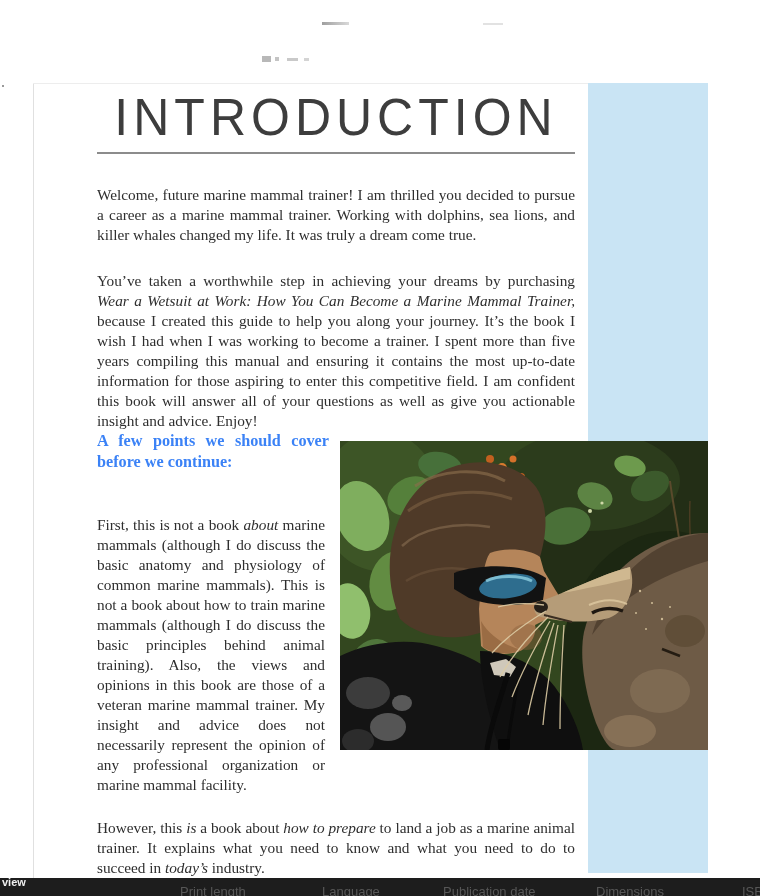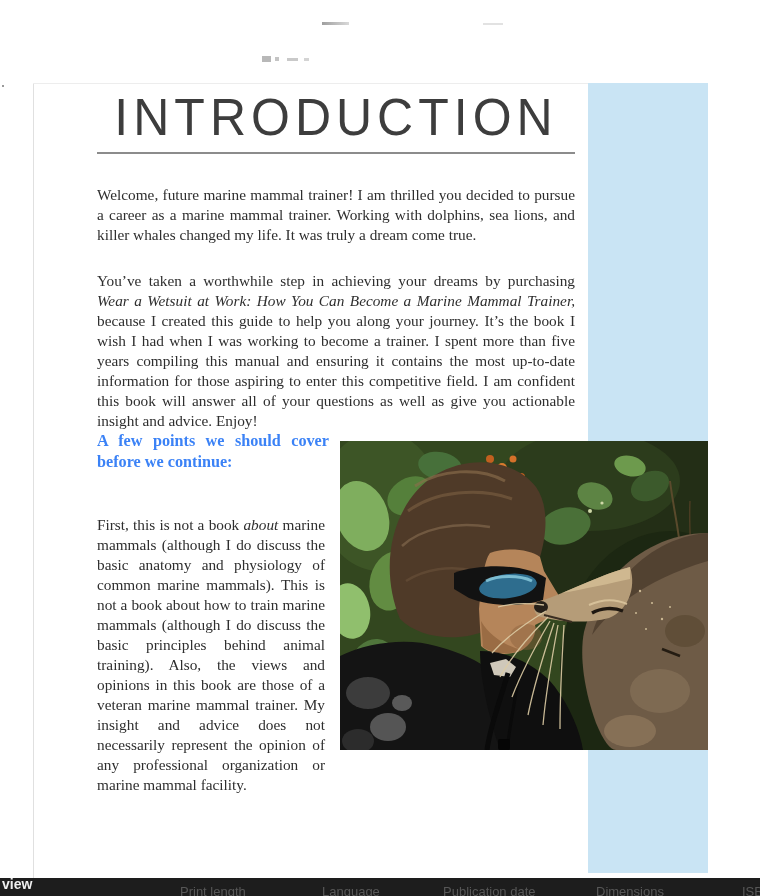--- a/index.html
+++ b/index.html
@@ -49,21 +49,21 @@
     font-style:italic;font-size:12px;line-height:14.5px;color:#2d2d2d;
   }
   
   .product-bar{
     position:absolute;left:0;top:878px;width:760px;height:18px;background:#1d1d1d;
     font-family:"Liberation Sans",sans-serif;
   }
   .bar-label{position:absolute;top:6px;font-size:13px;color:#575757;white-space:nowrap;}
   .bar-label.l1{left:180px;} .bar-label.l2{left:322px;} .bar-label.l3{left:443px;}
   .bar-label.l4{left:596px;} .bar-label.l5{left:742px;}
-  .view-label{position:absolute;left:2px;top:-2px;font-size:14px;font-weight:bold;color:#efefef;}
+  .view-label{position:absolute;left:2px;top:-2px;font-size:11px;font-weight:bold;color:#efefef;}
 </style>
 </head>
 <body>
 
 <div class="canvas">
 
   <div class="page-edge-left"></div>
   <div class="page-edge-top"></div>
 
   <div class="smudge s1"></div>
@@ -181,20 +181,21 @@
         <path d="M210,180 C196,204 182,230 172,256"></path>
         <path d="M214,182 C204,212 194,244 188,274"></path>
         <path d="M218,184 C212,216 206,250 203,284"></path>
         <path d="M224,184 C222,216 220,252 220,288"></path>
         <path d="M204,164 C188,162 172,162 158,166"></path>
       </g>
     </svg>
   </div>
 
 
+  <p class="para p4">However, this <i>is</i> a book about <i>how to prepare</i> to land a job as a marine animal trainer. It explains what you need to know and what you need to do to succeed in <i>today’s</i> industry.</p>
 
   <div class="product-bar">
     <span class="view-label">view</span>
     <span class="bar-label l1">Print length</span>
     <span class="bar-label l2">Language</span>
     <span class="bar-label l3">Publication date</span>
     <span class="bar-label l4">Dimensions</span>
     <span class="bar-label l5">ISBN</span>
   </div>
 

